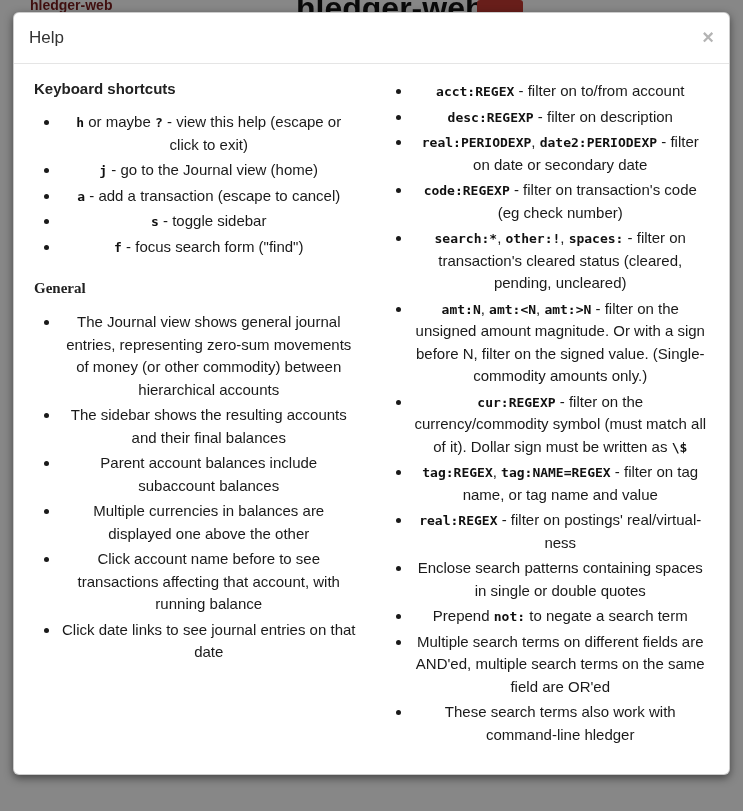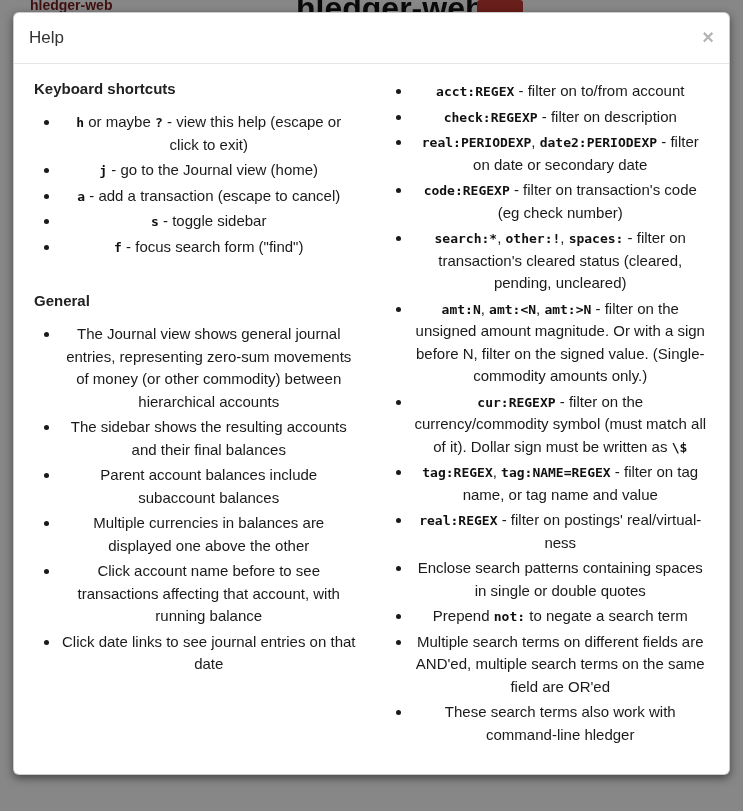--- a/index.html
+++ b/index.html
@@ -59,21 +59,21 @@
     display: flex;
     gap: 28px;
     padding: 16px 20px 22px 20px;
   }
   .help-col { flex: 1 1 0; min-width: 0; }
 
   .section-heading {
     font-size: 15px; font-weight: bold; color: #222;
     margin: 0 0 14px 0;
   }
-  .help-col ul + .section-heading { margin-top: 34px; }
+  .help-col ul + .section-heading { margin-top: 22px; font-family: Liberation Serif, serif; }
   .help-col ul {
     padding-left: 26px;
     margin: 0 0 6px 0;
     text-align: center;
   }
   .help-col li {
     font-size: 15px;
     line-height: 1.5;
     margin-bottom: 3px;
     color: #1a1a1a;
@@ -117,21 +117,21 @@
           <li>The sidebar shows the resulting accounts and their final balances</li>
           <li>Parent account balances include subaccount balances</li>
           <li>Multiple currencies in balances are displayed one above the other</li>
           <li>Click account name before to see transactions affecting that account, with running balance</li>
           <li>Click date links to see journal entries on that date</li>
         </ul>
       </div>
     <div class="help-col">
         <ul>
           <li><code>acct:REGEX</code> - filter on to/from account</li>
-          <li><code>check:REGEXP</code> - filter on description</li>
+          <li><code>desc:REGEXP</code> - filter on description</li>
           <li><code>real:PERIODEXP</code>, <code>date2:PERIODEXP</code> - filter on date or secondary date</li>
           <li><code>code:REGEXP</code> - filter on transaction's code (eg check number)</li>
           <li><code>search:*</code>, <code>other:!</code>, <code>spaces:</code> - filter on transaction's cleared status (cleared, pending, uncleared)</li>
           <li><code>amt:N</code>, <code>amt:&lt;N</code>, <code>amt:&gt;N</code> - filter on the unsigned amount magnitude. Or with a sign before N, filter on the signed value. (Single-commodity amounts only.)</li>
           <li><code>cur:REGEXP</code> - filter on the currency/commodity symbol (must match all of it). Dollar sign must be written as <code>\$</code></li>
           <li><code>tag:REGEX</code>, <code>tag:NAME=REGEX</code> - filter on tag name, or tag name and value</li>
           <li><code>real:REGEX</code> - filter on postings' real/virtual-ness</li>
           <li>Enclose search patterns containing spaces in single or double quotes</li>
           <li>Prepend <code>not:</code> to negate a search term</li>
           <li>Multiple search terms on different fields are AND'ed, multiple search terms on the same field are OR'ed</li>

